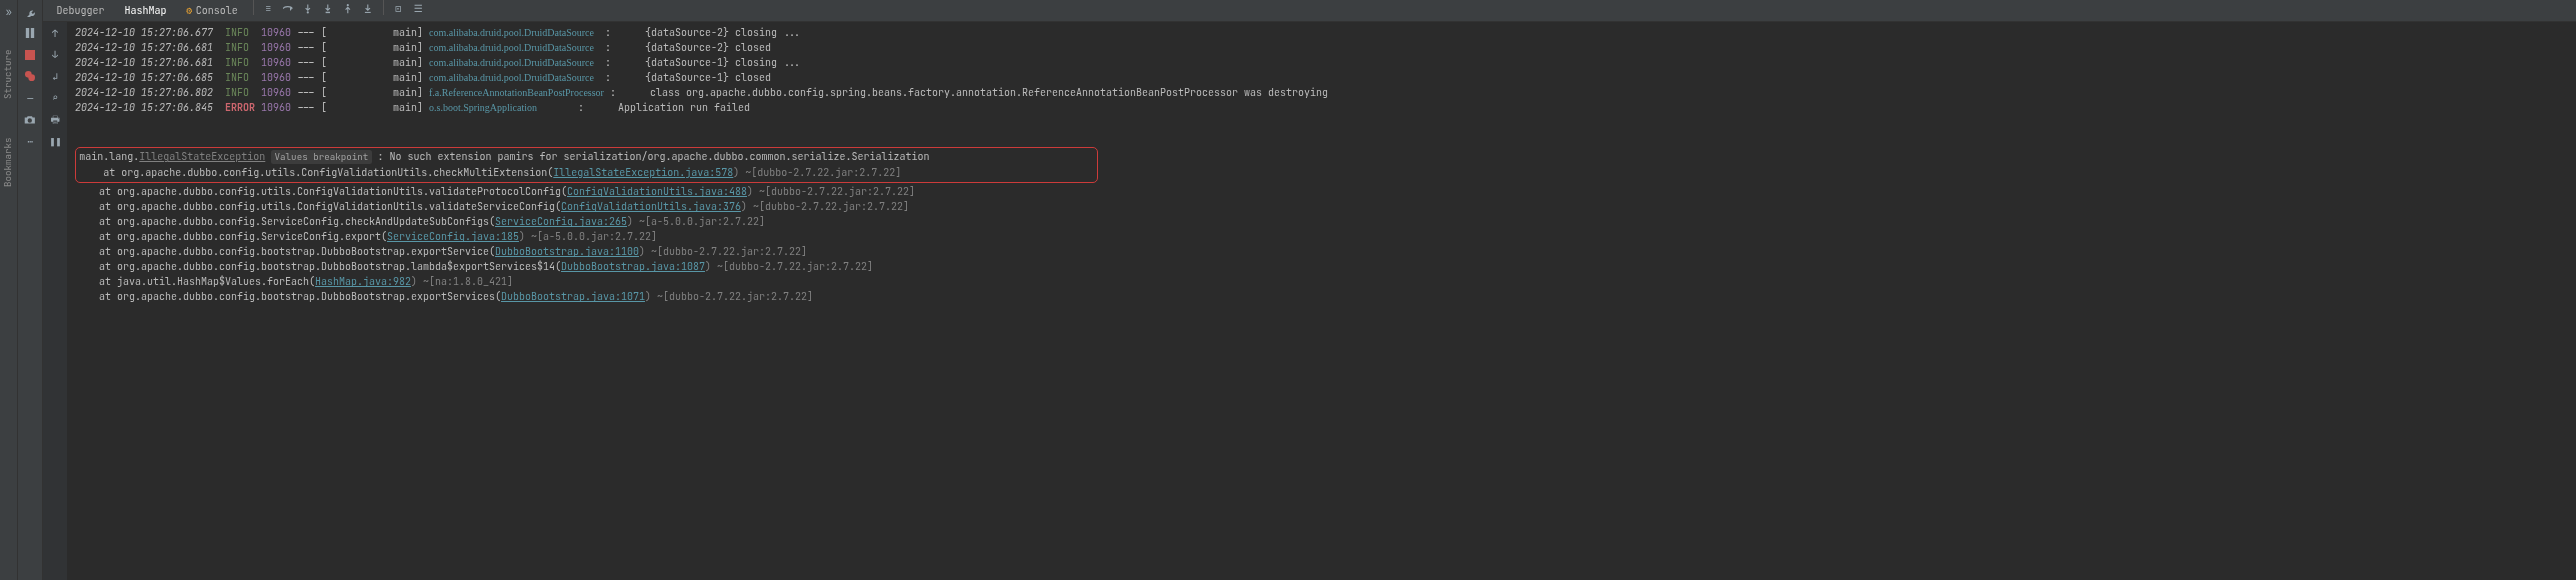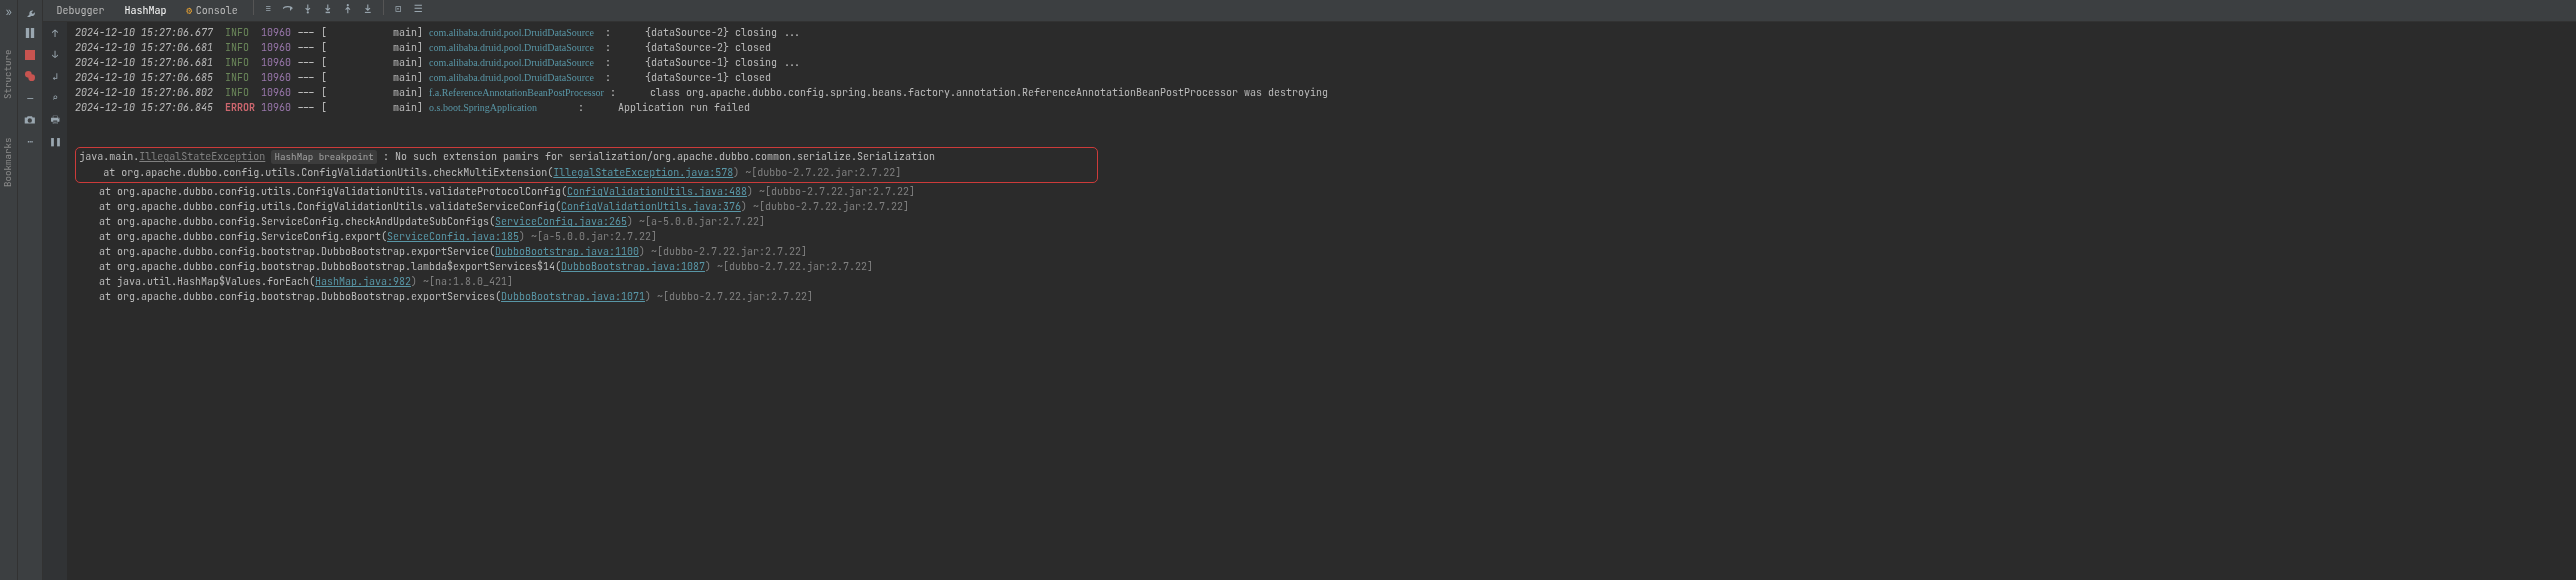--- a/index.html
+++ b/index.html
@@ -220,19 +220,19 @@
       <div class="console-gutter">
         <span class="cicon">↑</span>
         <span class="cicon">↓</span>
         <span class="cicon">↲</span>
         <span class="cicon">⌕</span>
         <span class="cicon">🖶</span>
         <span class="cicon">❚❚</span>
       </div>
 
       <div class="console"><div id="log-lines"><div class="line"><span class="c-ts">2024-12-10 15:27:06.677</span>  <span class="c-info">INFO </span> <span class="c-pid">10960</span> --- [           <span class="c-main">main</span>] <span class="c-logger">com.alibaba.druid.pool.DruidDataSource  </span> : <span class="c-msg">{dataSource-2} closing ...</span></div><div class="line"><span class="c-ts">2024-12-10 15:27:06.681</span>  <span class="c-info">INFO </span> <span class="c-pid">10960</span> --- [           <span class="c-main">main</span>] <span class="c-logger">com.alibaba.druid.pool.DruidDataSource  </span> : <span class="c-msg">{dataSource-2} closed</span></div><div class="line"><span class="c-ts">2024-12-10 15:27:06.681</span>  <span class="c-info">INFO </span> <span class="c-pid">10960</span> --- [           <span class="c-main">main</span>] <span class="c-logger">com.alibaba.druid.pool.DruidDataSource  </span> : <span class="c-msg">{dataSource-1} closing ...</span></div><div class="line"><span class="c-ts">2024-12-10 15:27:06.685</span>  <span class="c-info">INFO </span> <span class="c-pid">10960</span> --- [           <span class="c-main">main</span>] <span class="c-logger">com.alibaba.druid.pool.DruidDataSource  </span> : <span class="c-msg">{dataSource-1} closed</span></div><div class="line"><span class="c-ts">2024-12-10 15:27:06.802</span>  <span class="c-info">INFO </span> <span class="c-pid">10960</span> --- [           <span class="c-main">main</span>] <span class="c-logger">f.a.ReferenceAnnotationBeanPostProcessor</span> : <span class="c-msg">class org.apache.dubbo.config.spring.beans.factory.annotation.ReferenceAnnotationBeanPostProcessor was destroying</span></div><div class="line"><span class="c-ts">2024-12-10 15:27:06.845</span>  <span class="c-error">ERROR</span> <span class="c-pid">10960</span> --- [           <span class="c-main">main</span>] <span class="c-logger">o.s.boot.SpringApplication              </span> : <span class="c-msg">Application run failed</span></div><div class="line"> </div></div>
-<div class="red-box"><span class="line c-exc"><span>java.main.</span><span class="c-excname">IllegalStateException</span> <span class="c-breakpoint">HashMap breakpoint</span> <span>: No such extension pamirs for serialization/org.apache.dubbo.common.serialize.Serialization</span></span>
+<div class="red-box"><span class="line c-exc"><span>main.lang.</span><span class="c-excname">IllegalStateException</span> <span class="c-breakpoint">Values breakpoint</span> <span>: No such extension pamirs for serialization/org.apache.dubbo.common.serialize.Serialization</span></span>
 <span class="line stack-line">    <span>at org.apache.dubbo.config.utils.ConfigValidationUtils.checkMultiExtension(</span><span class="c-link">IllegalStateException.java:578</span><span class="c-dim">) ~[dubbo-2.7.22.jar:2.7.22]</span></span>                                </div>
 <div id="stack-lines"><div class="line stack-line">    <span>at org.apache.dubbo.config.utils.ConfigValidationUtils.validateProtocolConfig(</span><span class="c-link">ConfigValidationUtils.java:488</span><span class="c-dim">) ~[dubbo-2.7.22.jar:2.7.22]</span></div><div class="line stack-line">    <span>at org.apache.dubbo.config.utils.ConfigValidationUtils.validateServiceConfig(</span><span class="c-link">ConfigValidationUtils.java:376</span><span class="c-dim">) ~[dubbo-2.7.22.jar:2.7.22]</span></div><div class="line stack-line">    <span>at org.apache.dubbo.config.ServiceConfig.checkAndUpdateSubConfigs(</span><span class="c-link">ServiceConfig.java:265</span><span class="c-dim">) ~[a-5.0.0.jar:2.7.22]</span></div><div class="line stack-line">    <span>at org.apache.dubbo.config.ServiceConfig.export(</span><span class="c-link">ServiceConfig.java:185</span><span class="c-dim">) ~[a-5.0.0.jar:2.7.22]</span></div><div class="line stack-line">    <span>at org.apache.dubbo.config.bootstrap.DubboBootstrap.exportService(</span><span class="c-link">DubboBootstrap.java:1100</span><span class="c-dim">) ~[dubbo-2.7.22.jar:2.7.22]</span></div><div class="line stack-line">    <span>at org.apache.dubbo.config.bootstrap.DubboBootstrap.lambda$exportServices$14(</span><span class="c-link">DubboBootstrap.java:1087</span><span class="c-dim">) ~[dubbo-2.7.22.jar:2.7.22]</span></div><div class="line stack-line">    <span>at java.util.HashMap$Values.forEach(</span><span class="c-link">HashMap.java:982</span><span class="c-dim">) ~[na:1.8.0_421]</span></div><div class="line stack-line">    <span>at org.apache.dubbo.config.bootstrap.DubboBootstrap.exportServices(</span><span class="c-link">DubboBootstrap.java:1071</span><span class="c-dim">) ~[dubbo-2.7.22.jar:2.7.22]</span></div></div></div>
     </div>
   </div>
 </div>
 
 
 </body></html>

